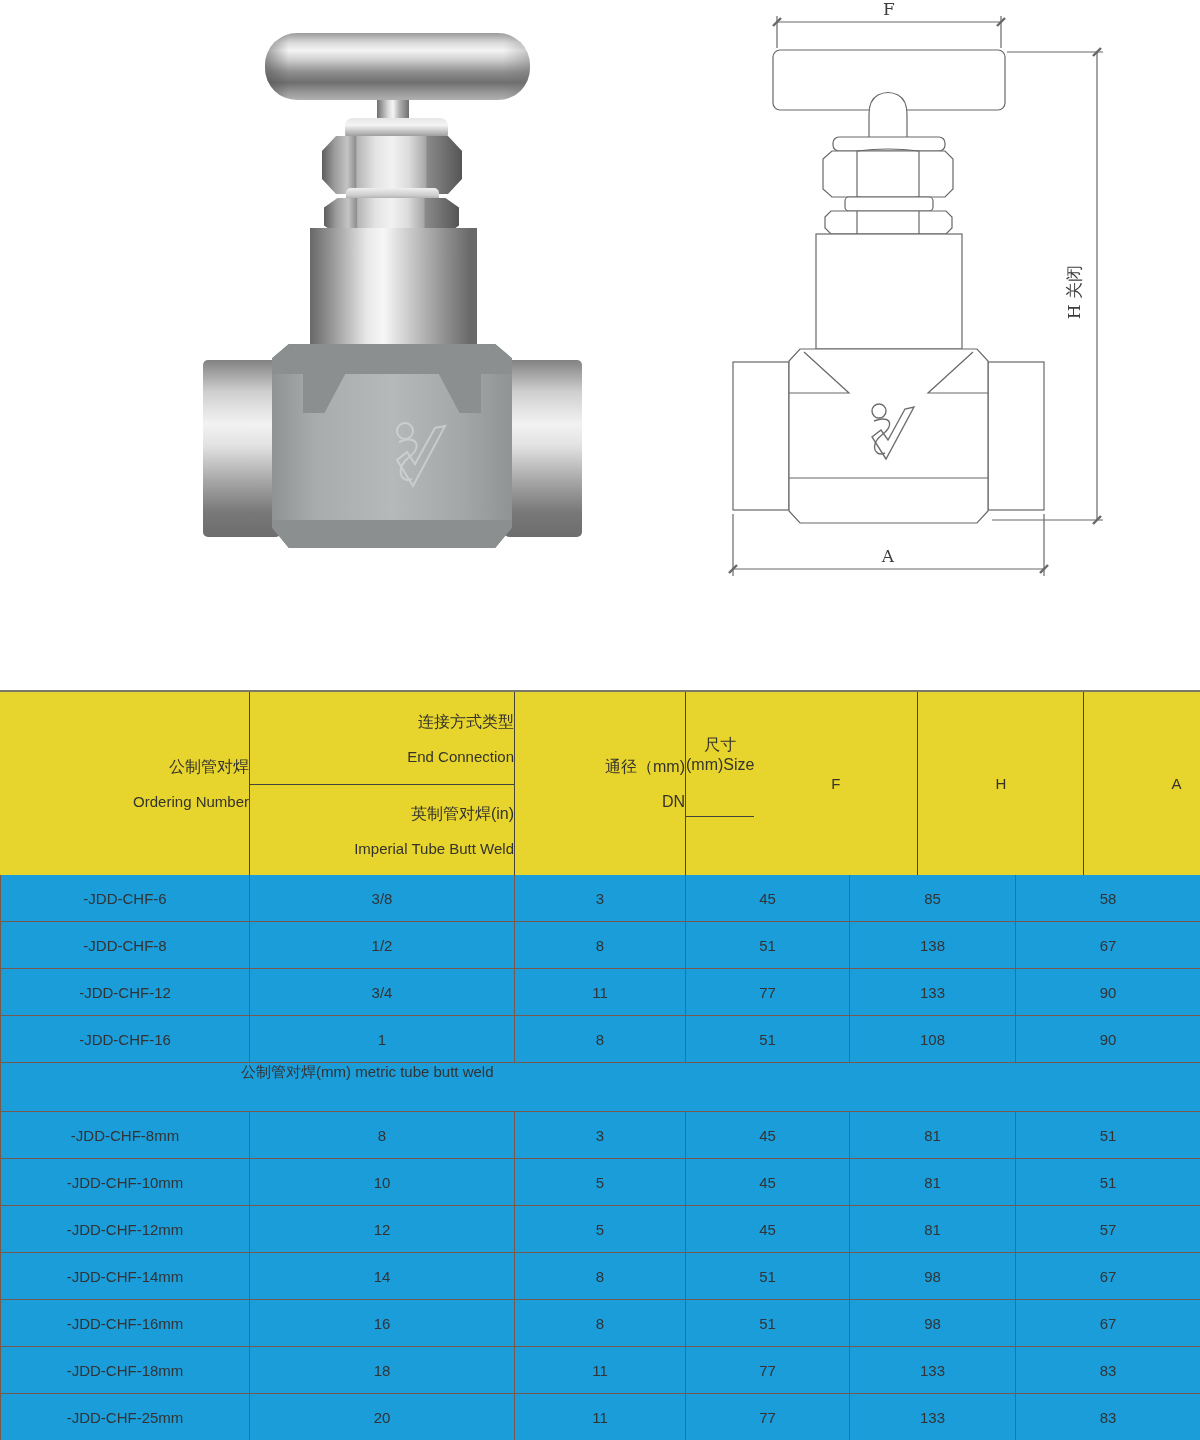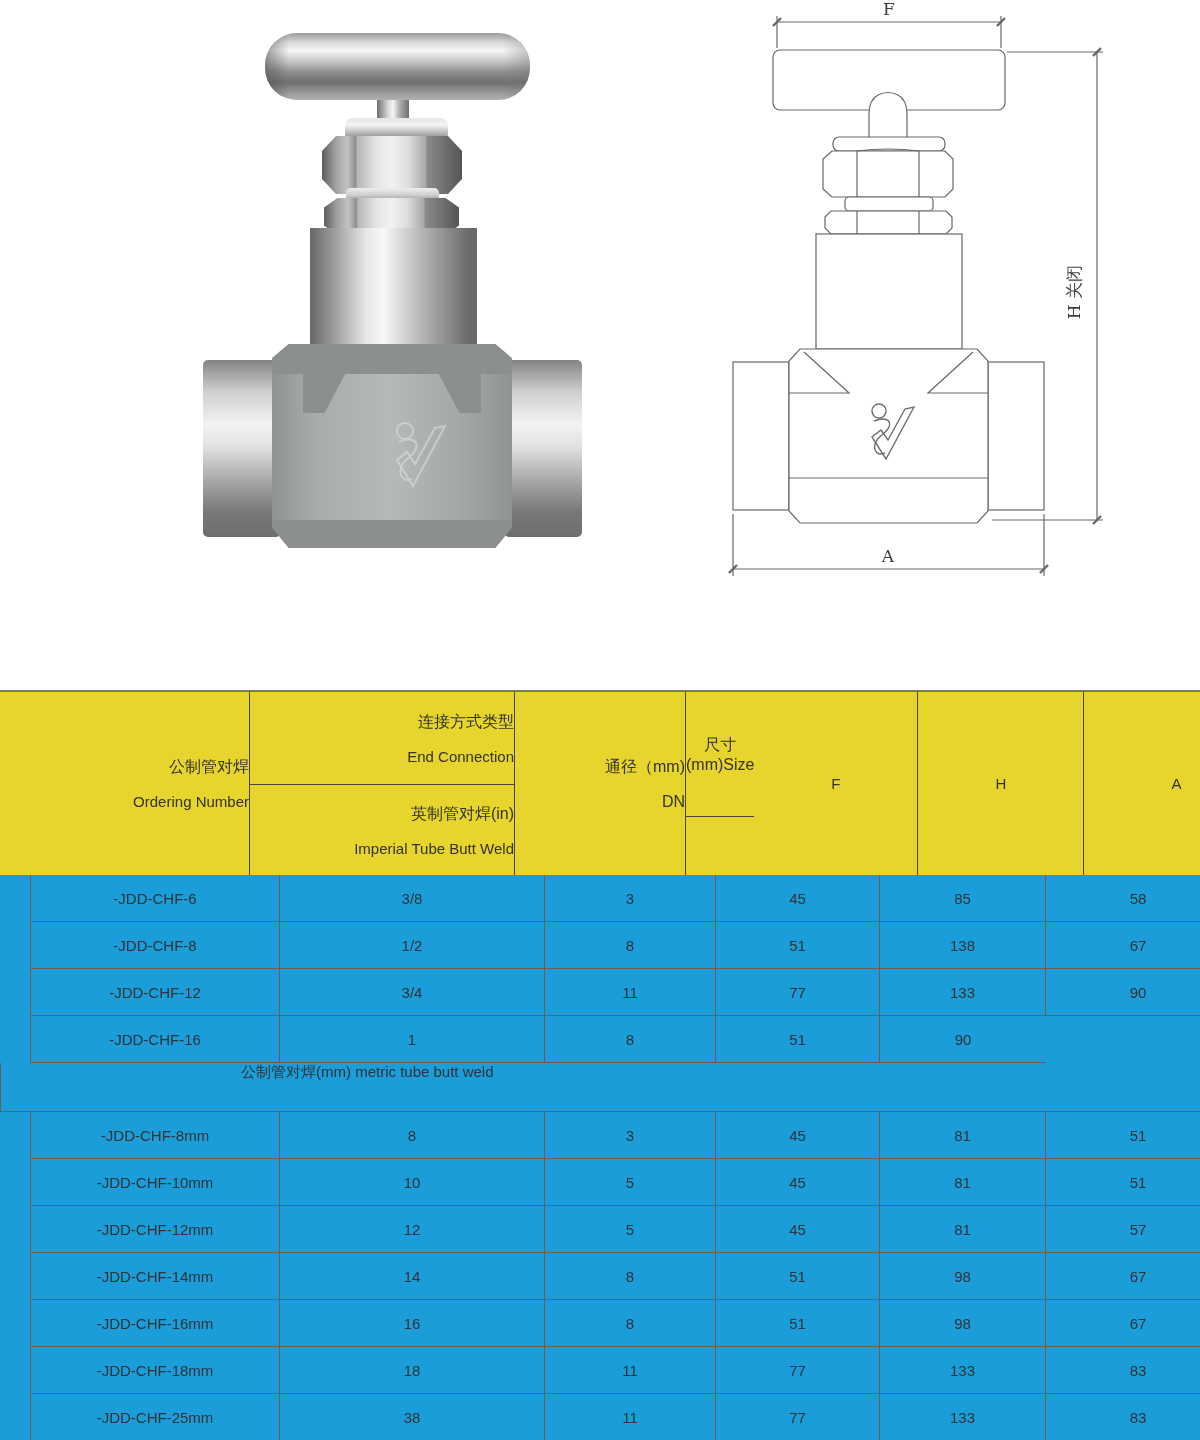--- a/index.html
+++ b/index.html
@@ -57,21 +57,21 @@
   .hcol3 { width:171px; border-right:1px solid #45443c; }
   .hsize { width:514px; display:flex; flex-direction:row; }
   .hsize .top { height:125px; border-bottom:1px solid #45443c; }
   .hsize .bot { flex:1; display:flex; }
   .hsub { display:flex; align-items:center; justify-content:center; font-size:15px; }
   .hsub-f { width:164px; border-right:1px solid #45443c; }
   .hsub-h { width:166px; border-right:1px solid #45443c; }
   .hsub-a { width:184px; }
 
   .tbody { background:#1b9dd9; font-size:15px; }
-  .tr { display:grid; grid-template-columns:250px 265px 171px 164px 166px 184px; height:47px;margin-left:30px; }
+  .tr { display:grid; grid-template-columns:250px 265px 171px 164px 166px 184px; height:47px; }
   .td { display:flex; align-items:center; justify-content:center;
         border-right:1px solid #775a4e; border-bottom:1px solid #775a4e; }
   .td.c1 { border-left:1px solid #775a4e; }
   .td.c6 { border-right:none; }
   .tr-section { display:flex; align-items:flex-start; height:49px; padding-left:240px;
         border-bottom:1px solid #775a4e; border-left:1px solid #775a4e; }
 </style>
 </head>
 <body>
 
@@ -219,20 +219,21 @@
         <div class="td c3">11</div>
         <div class="td c4">77</div>
         <div class="td c5">133</div>
         <div class="td c6">90</div>
       </div>
       <div class="tr">
         <div class="td c1">-JDD-CHF-16</div>
         <div class="td c2">1</div>
         <div class="td c3">8</div>
         <div class="td c4">51</div>
+        <div class="td c5">108</div>
         <div class="td c6">90</div>
       </div>
 
       <div class="tr-section">
         <span>公制管对焊(mm) metric tube butt weld</span>
       </div>
 
       <div class="tr">
         <div class="td c1">-JDD-CHF-8mm</div>
         <div class="td c2">8</div>
@@ -276,21 +277,21 @@
       <div class="tr">
         <div class="td c1">-JDD-CHF-18mm</div>
         <div class="td c2">18</div>
         <div class="td c3">11</div>
         <div class="td c4">77</div>
         <div class="td c5">133</div>
         <div class="td c6">83</div>
       </div>
       <div class="tr">
         <div class="td c1">-JDD-CHF-25mm</div>
-        <div class="td c2">38</div>
+        <div class="td c2">20</div>
         <div class="td c3">11</div>
         <div class="td c4">77</div>
         <div class="td c5">133</div>
         <div class="td c6">83</div>
       </div>
 
     </div>
   </div>
 </div>
 

